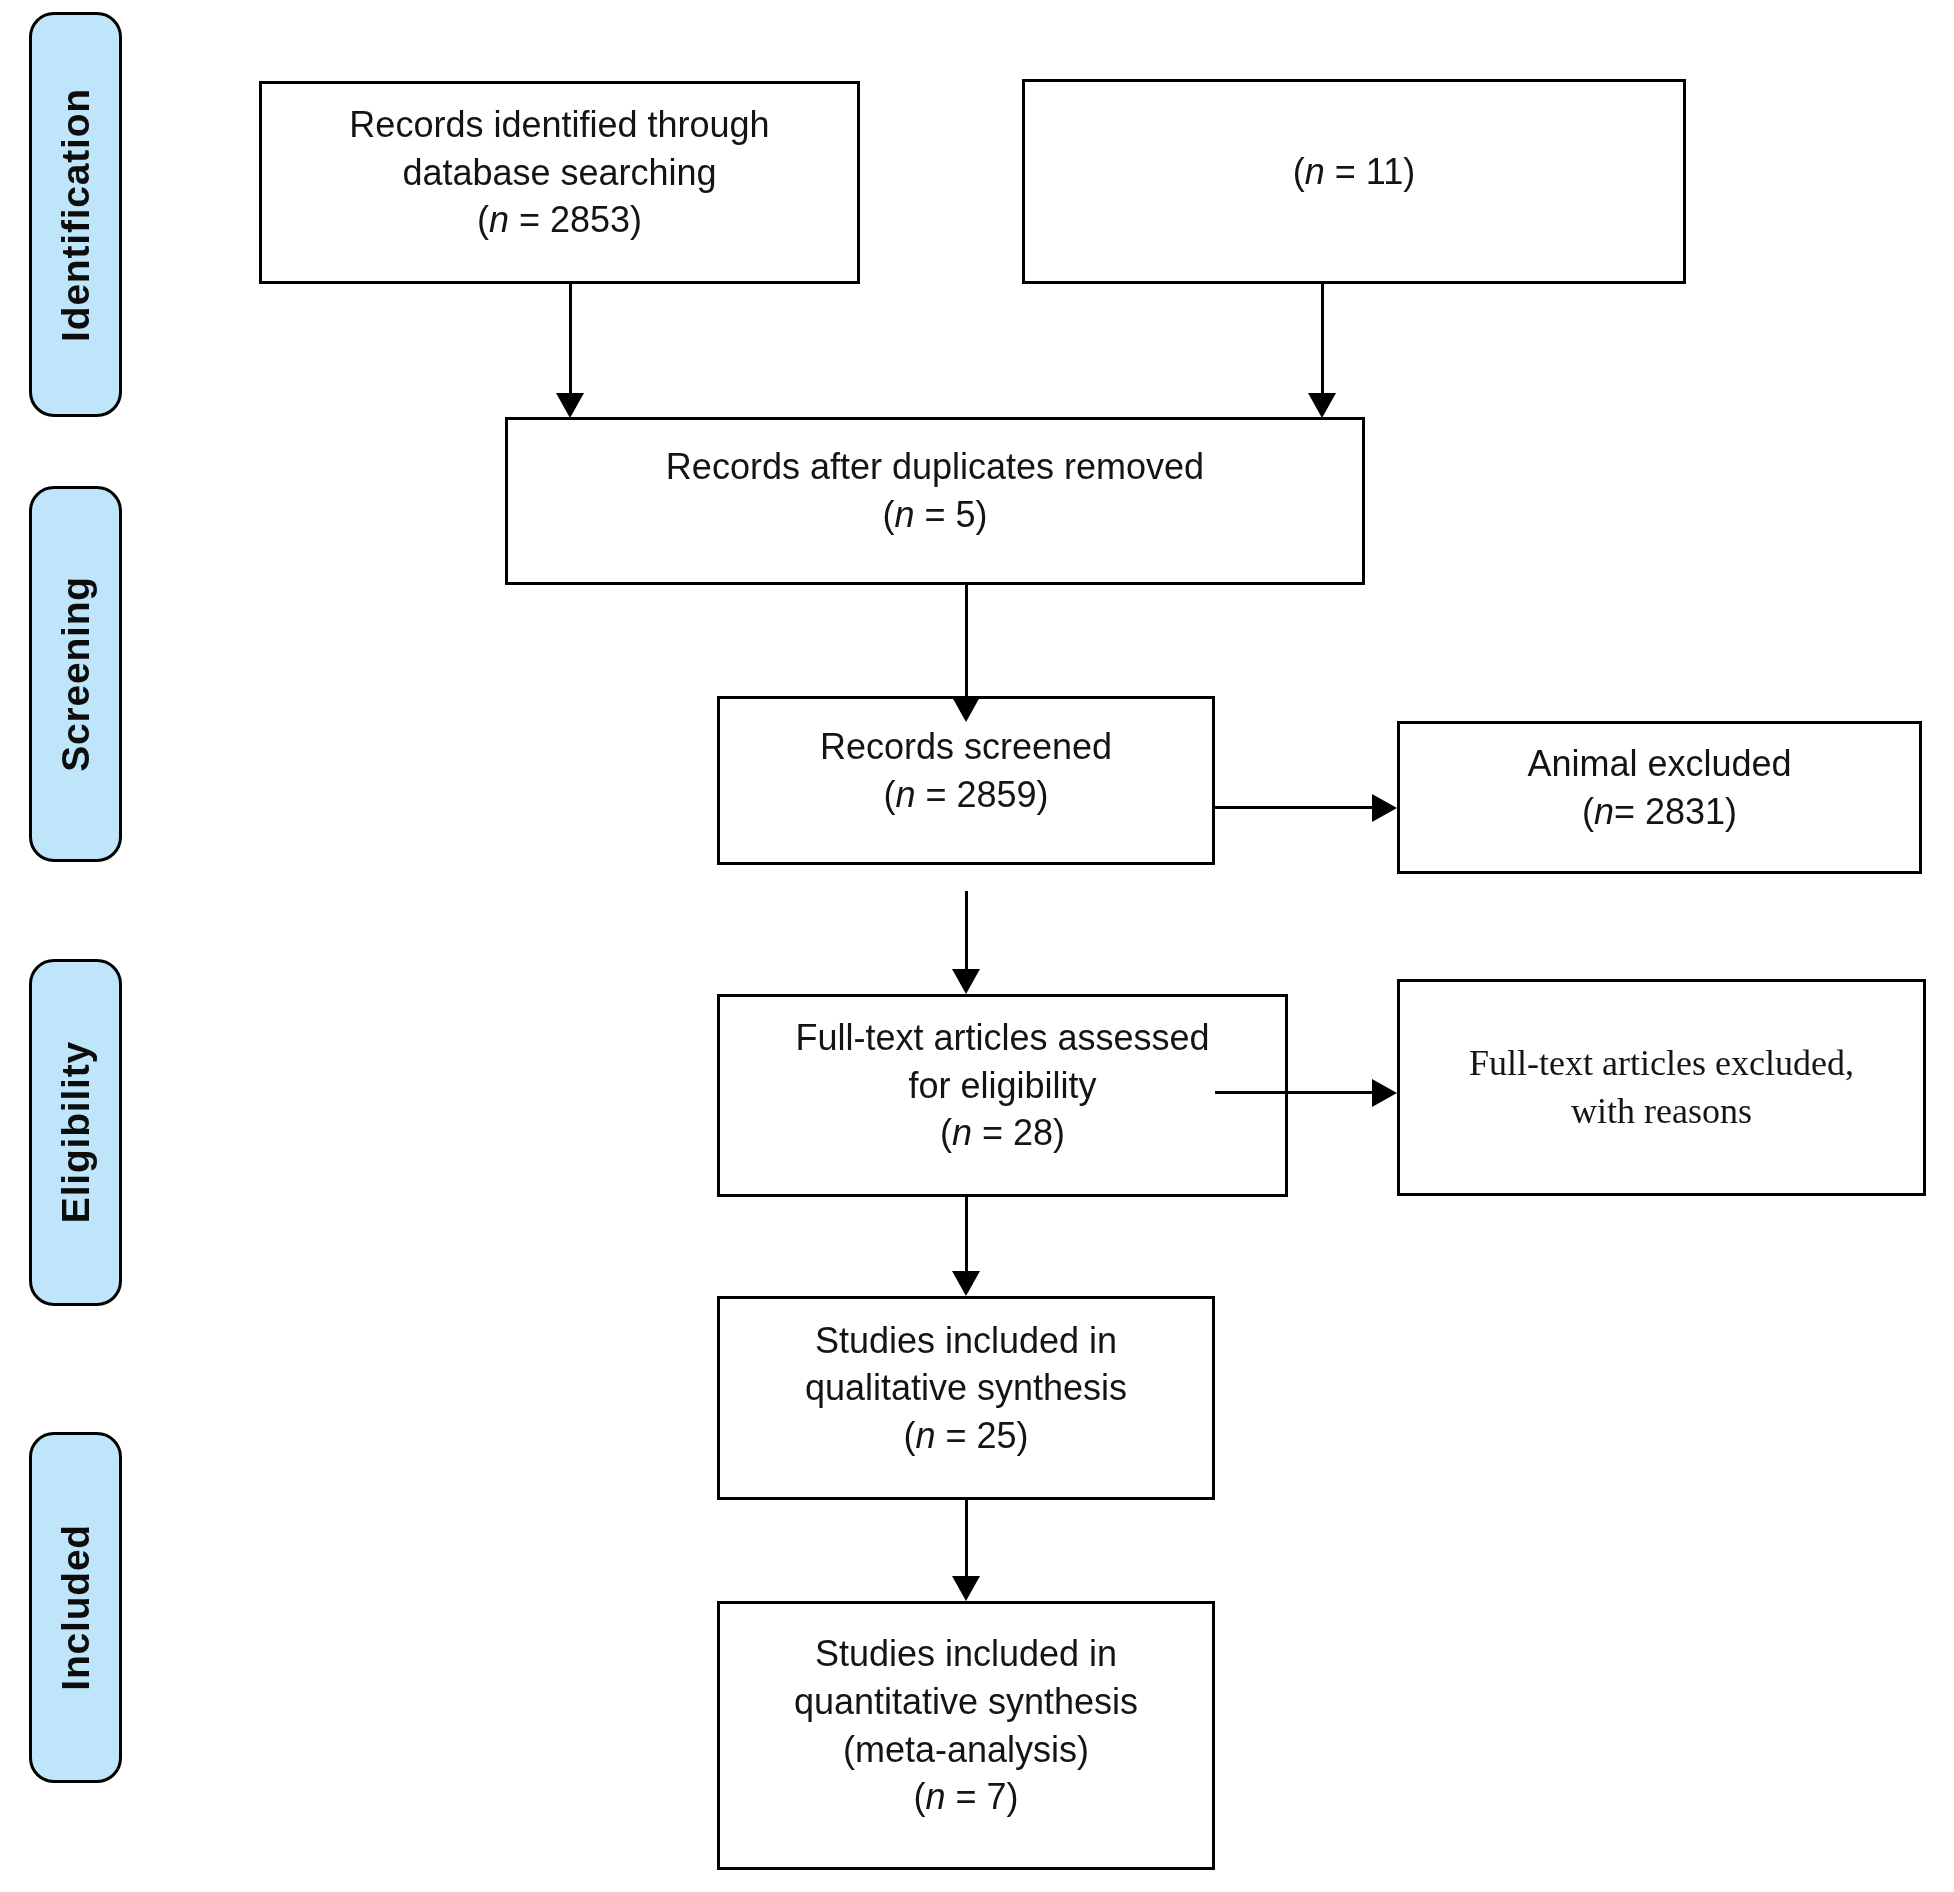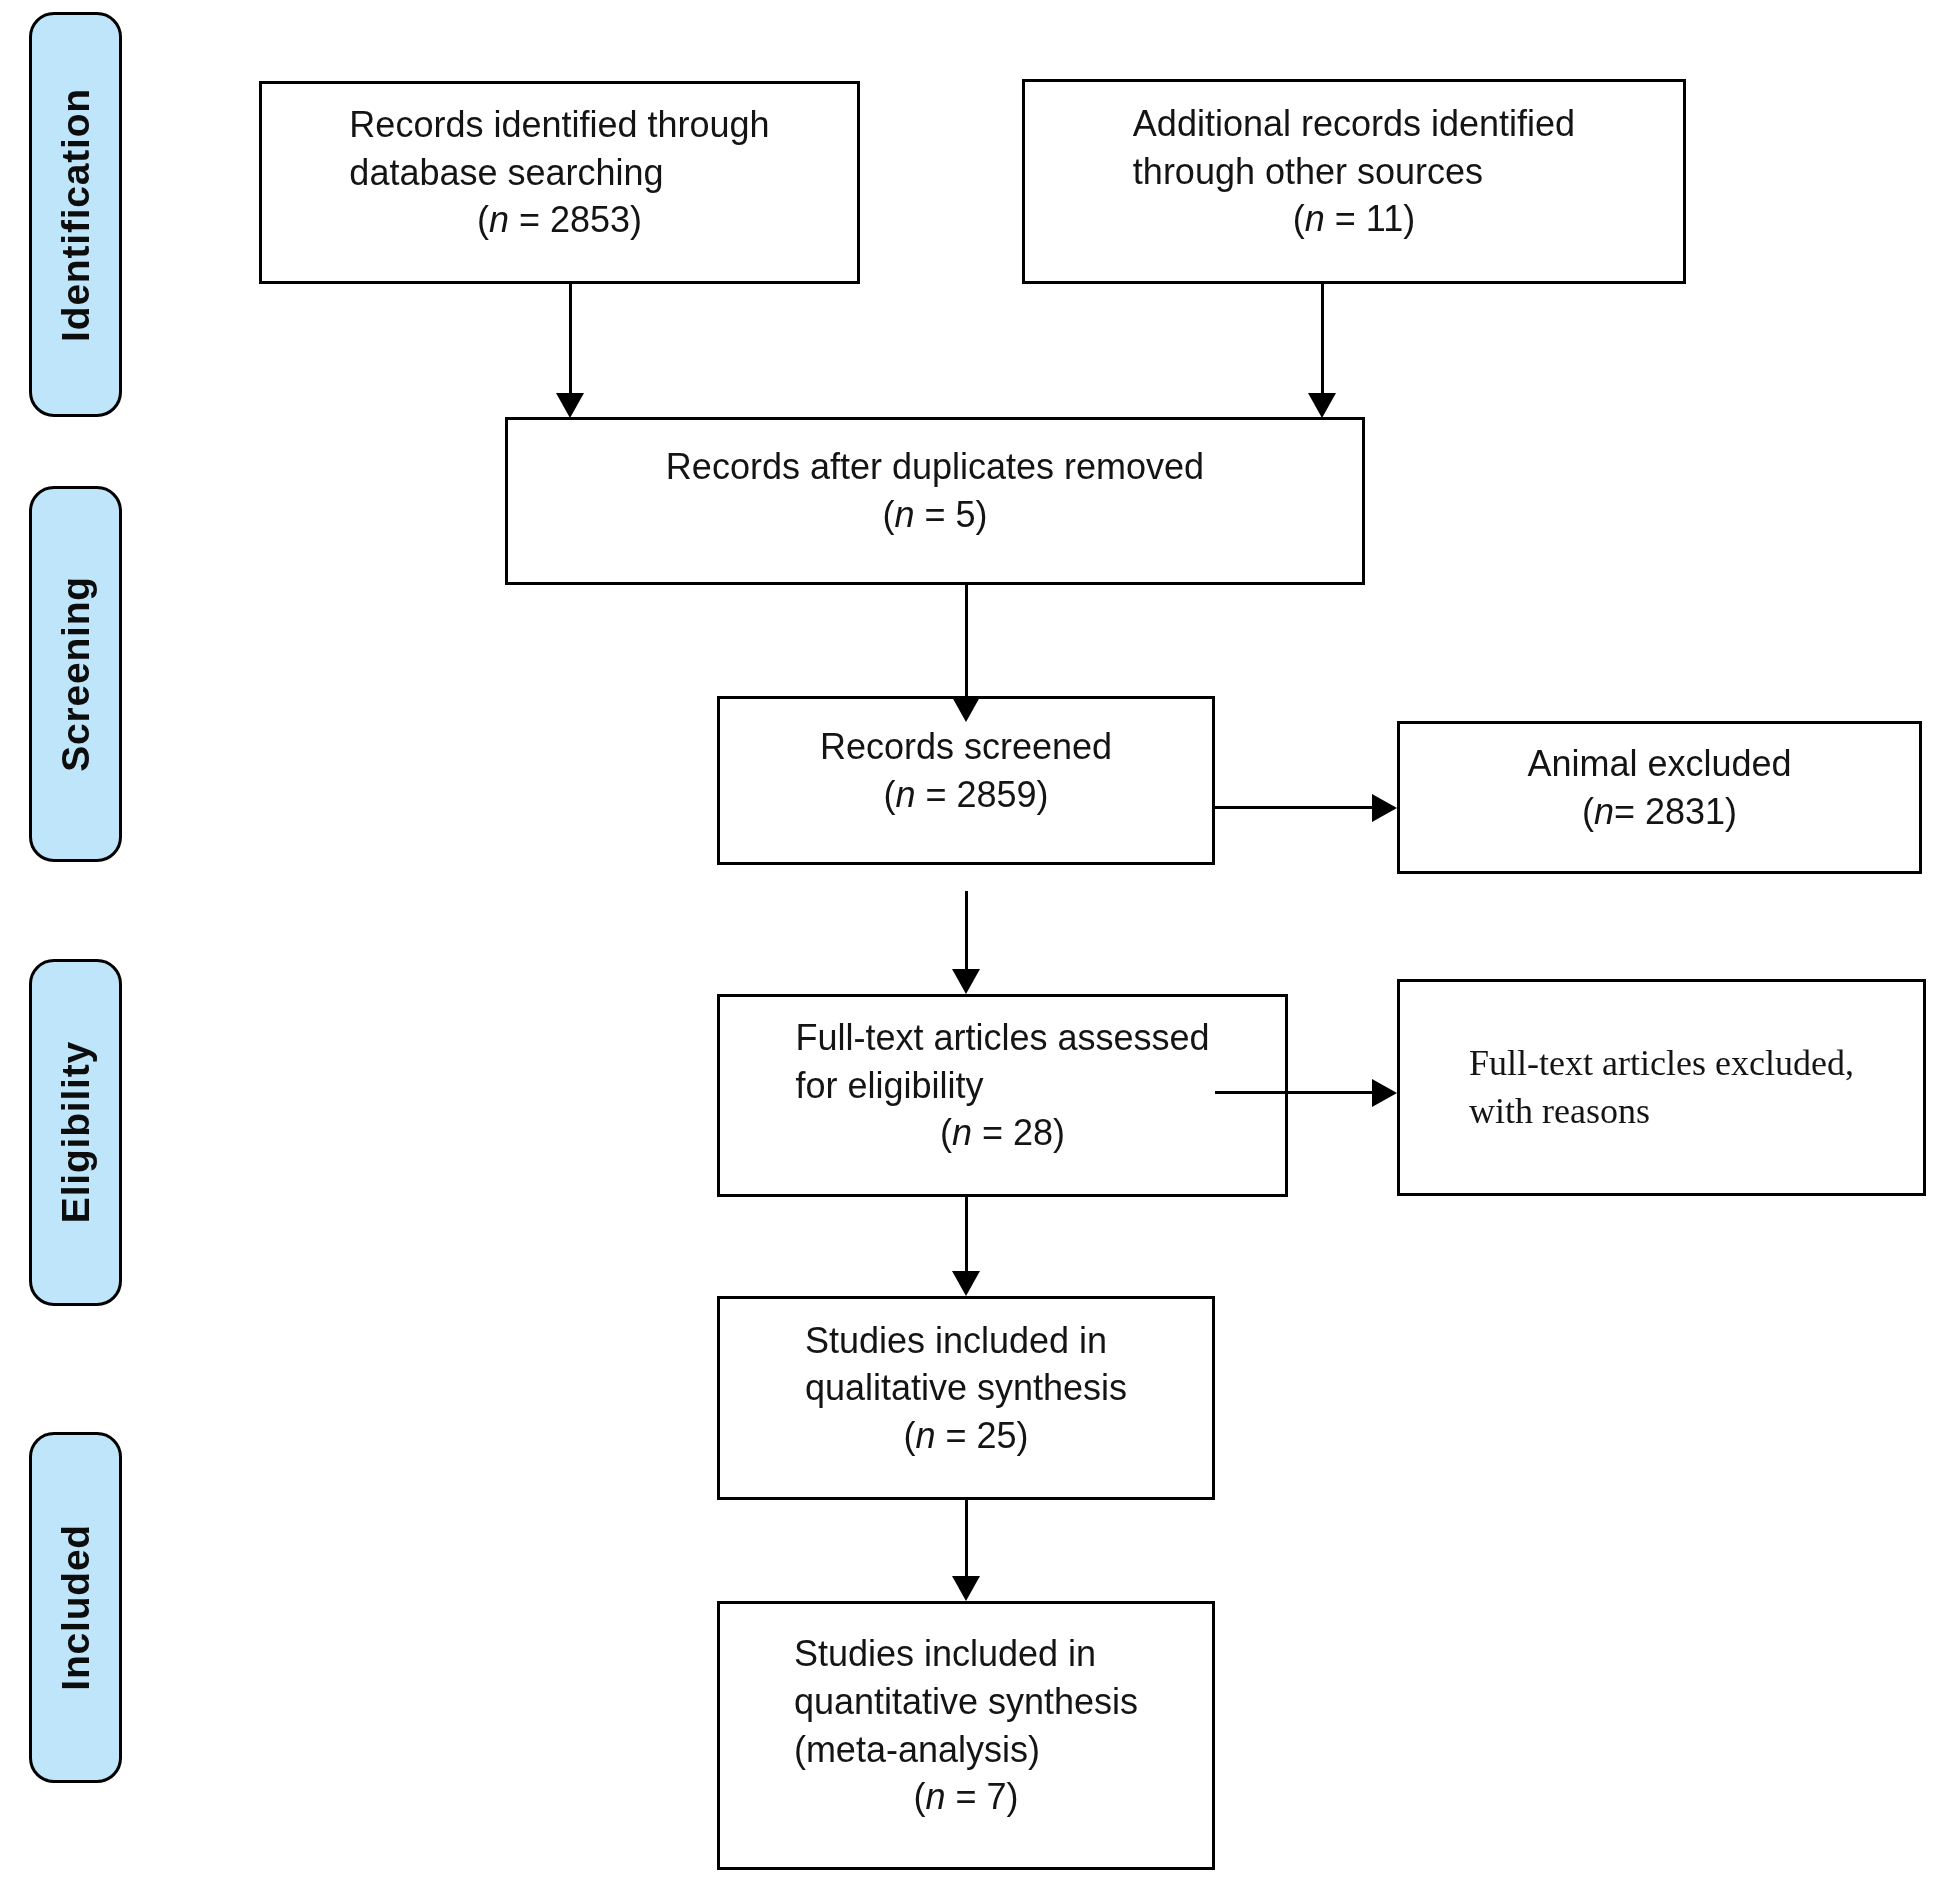--- a/index.html
+++ b/index.html
@@ -37,21 +37,21 @@
 
   
   .fbox {
     position: absolute;
     background: var(--box-fill, #fff);
     border: 3.3px solid var(--box-border, #000);
     display: flex;
     flex-direction: column;
     align-items: center;
     justify-content: center;
-    text-align: left;
+    text-align: center;
     font-size: 36px;
     line-height: 1.32;
     padding: 5px 15px 25px 15px;
   }
   .fbox.centered { padding-bottom: 4px; font-family: Liberation Serif, serif; }
   .box-text { white-space: pre-line; }
   .box-count { white-space: pre-line; }
   .box-count i { font-style: italic; }
 
   
@@ -87,22 +87,20 @@
     <span class="stage-label">Included</span>
   </div>
 
   <div class="fbox" style="left:259px;top:81px;width:601px;height:203px">
     <div class="box-text">Records identified through
 database searching</div>
     <div class="box-count">(<i>n</i> = 2853)</div>
   </div>
 
   <div class="fbox" style="left:1022px;top:79px;width:664px;height:205px">
-    <div class="box-text">Additional records identified
-through other sources</div>
     <div class="box-count">(<i>n</i> = 11)</div>
   </div>
 
   <div class="fbox" style="left:505px;top:417px;width:860px;height:168px">
     <div class="box-text">Records after duplicates removed</div>
     <div class="box-count">(<i>n</i> = 5)</div>
   </div>
 
   <div class="fbox" style="left:717px;top:696px;width:498px;height:169px">
     <div class="box-text">Records screened</div>

